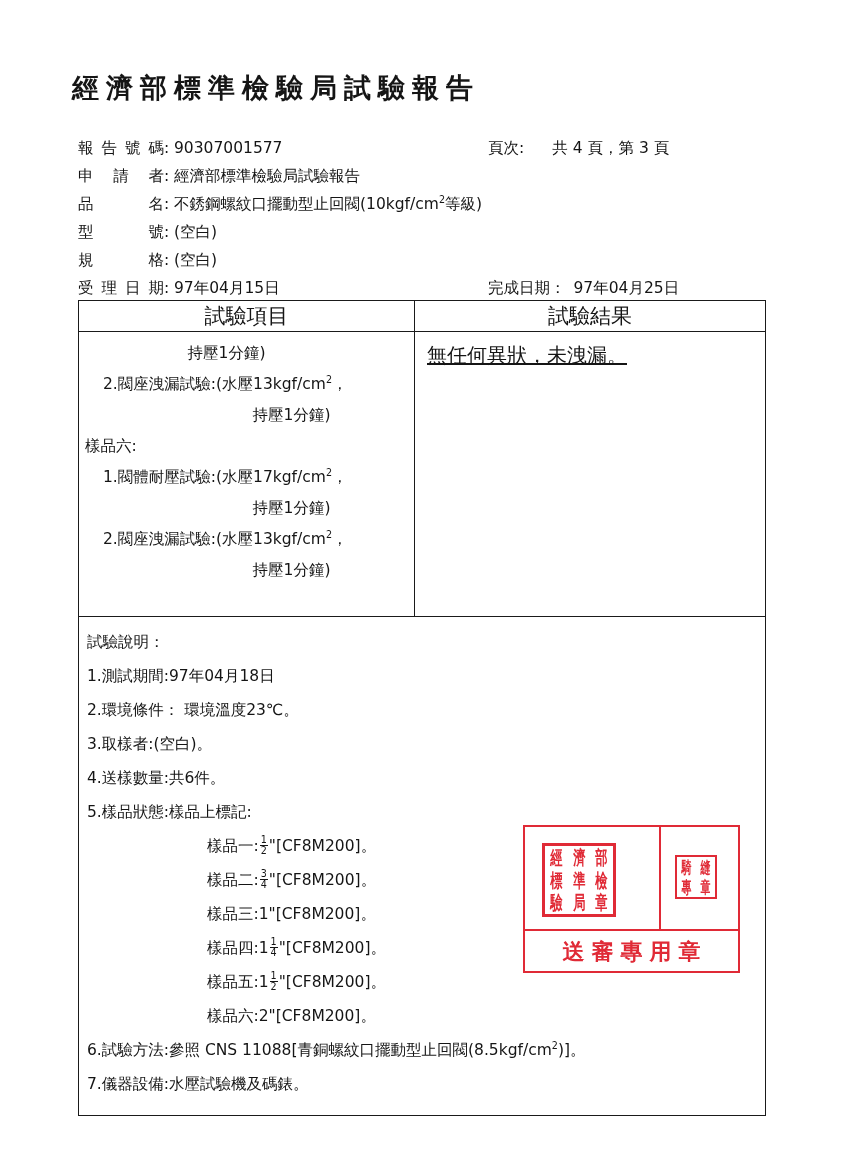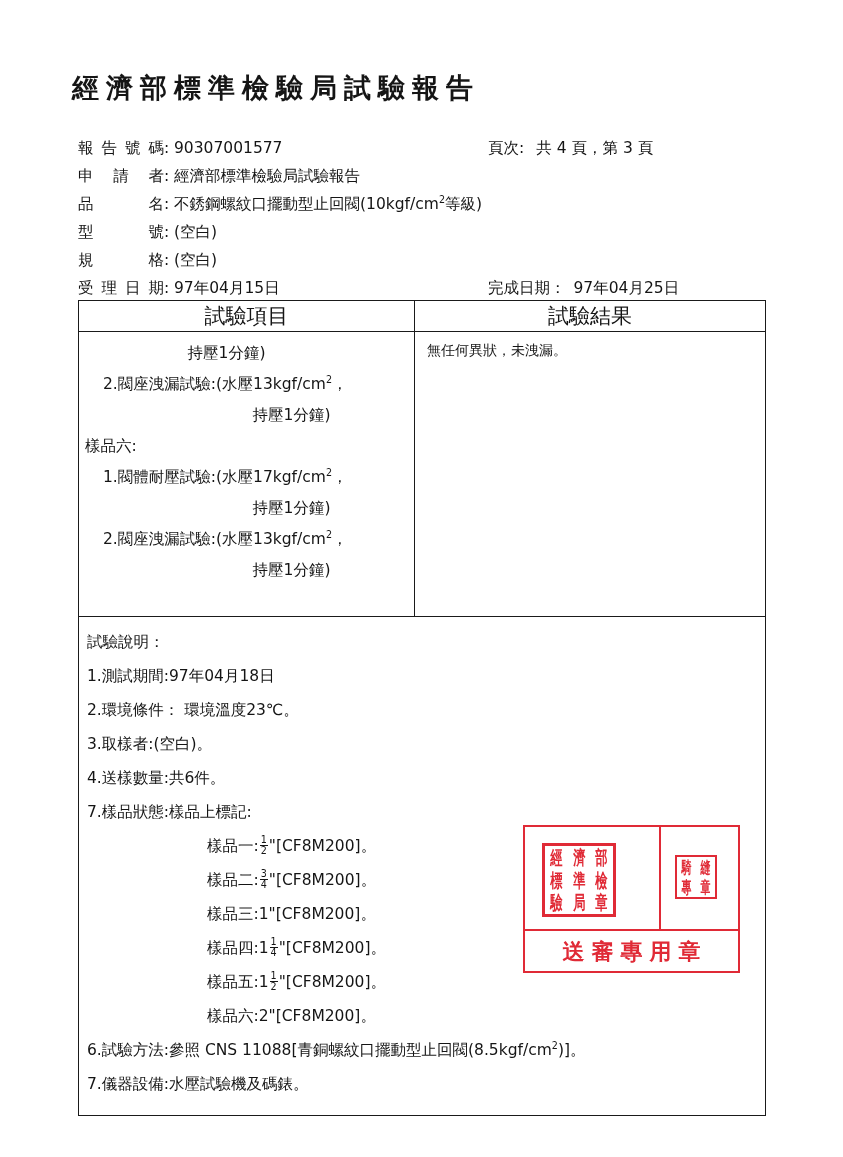--- a/index.html
+++ b/index.html
@@ -66,21 +66,21 @@
     display: inline-block;
     vertical-align: top;
   }
   .meta-right {
     position: absolute;
     left: 410px;
     top: 0;
     white-space: nowrap;
   }
   .meta-right .rlabel { display: inline-block; }
-  .meta-right .rvalue { display: inline-block; margin-left: 12px; }
+  .meta-right .rvalue { display: inline-block; margin-left: 28px; }
   .meta-right.wide .rvalue { margin-left: 8px; }
 
   sup.u2 {
     font-size: 0.62em;
     vertical-align: super;
     line-height: 0;
   }
 
   
   .tbl {
@@ -114,21 +114,22 @@
   .col-item {
     width: 336px;
     border-right: 1.4px solid #1a1a1a;
     box-sizing: border-box;
     padding: 6px 0 10px 0;
   }
   .col-result {
     flex: 1;
     box-sizing: border-box;
     padding: 10px 0 0 12px;
-    font-size: 14px;
+    font-size: 20px;
+    text-decoration: underline;
   }
 
   .item-line {
     font-size: 15.5px;
     line-height: 31px;
     white-space: nowrap;
   }
   .il-center { text-align: center; padding-right: 40px; }
   .il-indent { padding-left: 24px; }
   .il-left   { padding-left: 6px; }
@@ -307,21 +308,21 @@
       </div>
       <div class="col-result">無任何異狀，未洩漏。</div>
     </div>
 
     <div class="desc">
       <div class="desc-line">試驗說明：</div>
       <div class="desc-line">1.測試期間:97年04月18日</div>
       <div class="desc-line">2.環境條件： 環境溫度23℃。</div>
       <div class="desc-line">3.取樣者:(空白)。</div>
       <div class="desc-line">4.送樣數量:共6件。</div>
-      <div class="desc-line">7.樣品狀態:樣品上標記:</div>
+      <div class="desc-line">5.樣品狀態:樣品上標記:</div>
 
       <div class="desc-sub">
         <span>樣品一</span>:<span class="frac"><span class="num">1</span><span class="den">2</span></span><span>"[CF8M200]。</span>
       </div>
       <div class="desc-sub">
         <span>樣品二</span>:<span class="frac"><span class="num">3</span><span class="den">4</span></span><span>"[CF8M200]。</span>
       </div>
       <div class="desc-sub">
         <span>樣品三</span>:<span>1</span><span>"[CF8M200]。</span>
       </div>

